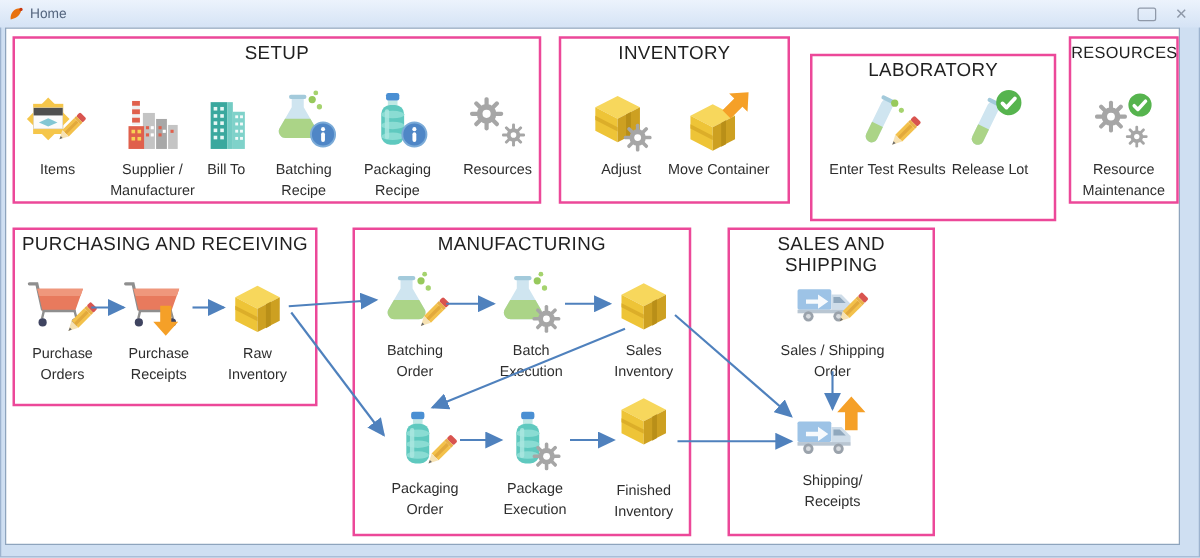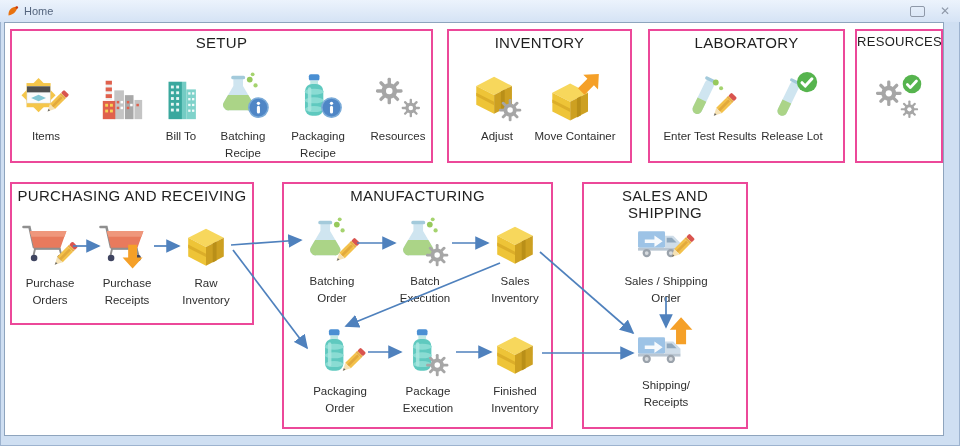--- a/index.html
+++ b/index.html
@@ -208,21 +208,21 @@
 </div>
 
 <div class="panel"></div>
 
 <div class="box" style="left:10px;top:29px;width:423px;height:134px;">
   <div class="box-title">SETUP</div>
 </div>
 <div class="box" style="left:447px;top:29px;width:185px;height:134px;">
   <div class="box-title">INVENTORY</div>
 </div>
-<div class="box" style="left:648px;top:29px;width:197px;height:134px;">
+<div class="box" style="left:648px;top:43px;width:197px;height:134px;">
   <div class="box-title">LABORATORY</div>
 </div>
 <div class="box" style="left:855px;top:29px;width:88px;height:134px;">
   <div class="box-title small">RESOURCES</div>
 </div>
 
 <div class="box" style="left:10px;top:182px;width:244px;height:143px;">
   <div class="box-title">PURCHASING AND RECEIVING</div>
 </div>
 <div class="box" style="left:282px;top:182px;width:271px;height:247px;">
@@ -242,20 +242,24 @@
   <div class="lbl">
       <div>Items</div>
     </div>
 </div>
 <div class="item" style="left:77px;top:67px;width:90px;">
   <div class="icon">
     <svg viewBox="0 0 52 50" width="52" height="48">
         <use href="#g-factory" transform="translate(2,3)"></use>
       </svg>
   </div>
+  <div class="lbl">
+      <div>Supplier /</div>
+      <div>Manufacturer</div>
+    </div>
 </div>
 <div class="item" style="left:141px;top:67px;width:80px;">
   <div class="icon">
     <svg viewBox="0 0 52 50" width="52" height="48">
         <use href="#g-buildings" transform="translate(2,2)"></use>
       </svg>
   </div>
   <div class="lbl">
       <div>Bill To</div>
     </div>
@@ -343,20 +347,24 @@
 </div>
 
 <div class="item" style="left:854px;top:67px;width:90px;">
   <div class="icon">
     <svg viewBox="0 0 56 56" width="54" height="52">
         <use href="#g-gear" transform="translate(2,9) scale(1.25)"></use>
         <use href="#g-gear" transform="translate(29,31) scale(0.85)"></use>
         <use href="#g-check" transform="translate(30,2) scale(1.0)"></use>
       </svg>
   </div>
+  <div class="lbl">
+      <div>Resource</div>
+      <div>Maintenance</div>
+    </div>
 </div>
 
 <div class="item" style="left:5px;top:214px;width:90px;">
   <div class="icon">
     <svg viewBox="0 0 64 56" width="62" height="54">
         <use href="#g-cart" transform="translate(1,4)"></use>
         <use href="#g-pencil" transform="translate(31,24) scale(1.35)"></use>
       </svg>
   </div>
   <div class="lbl">
@@ -441,21 +449,21 @@
     <svg viewBox="0 0 62 56" width="60" height="54">
         <use href="#g-bottle" transform="translate(1,4)"></use>
         <use href="#g-gear" transform="translate(28,30) scale(1.05)"></use>
       </svg>
   </div>
   <div class="lbl">
       <div>Package</div>
       <div>Execution</div>
     </div>
 </div>
-<div class="item" style="left:474px;top:322px;width:82px;">
+<div class="item" style="left:474px;top:304px;width:82px;gap:20px;">
   <div class="icon">
     <svg viewBox="0 0 52 52" width="50" height="50">
         <use href="#g-cube" transform="translate(2,4)"></use>
       </svg>
   </div>
   <div class="lbl">
       <div>Finished</div>
       <div>Inventory</div>
     </div>
 </div>

